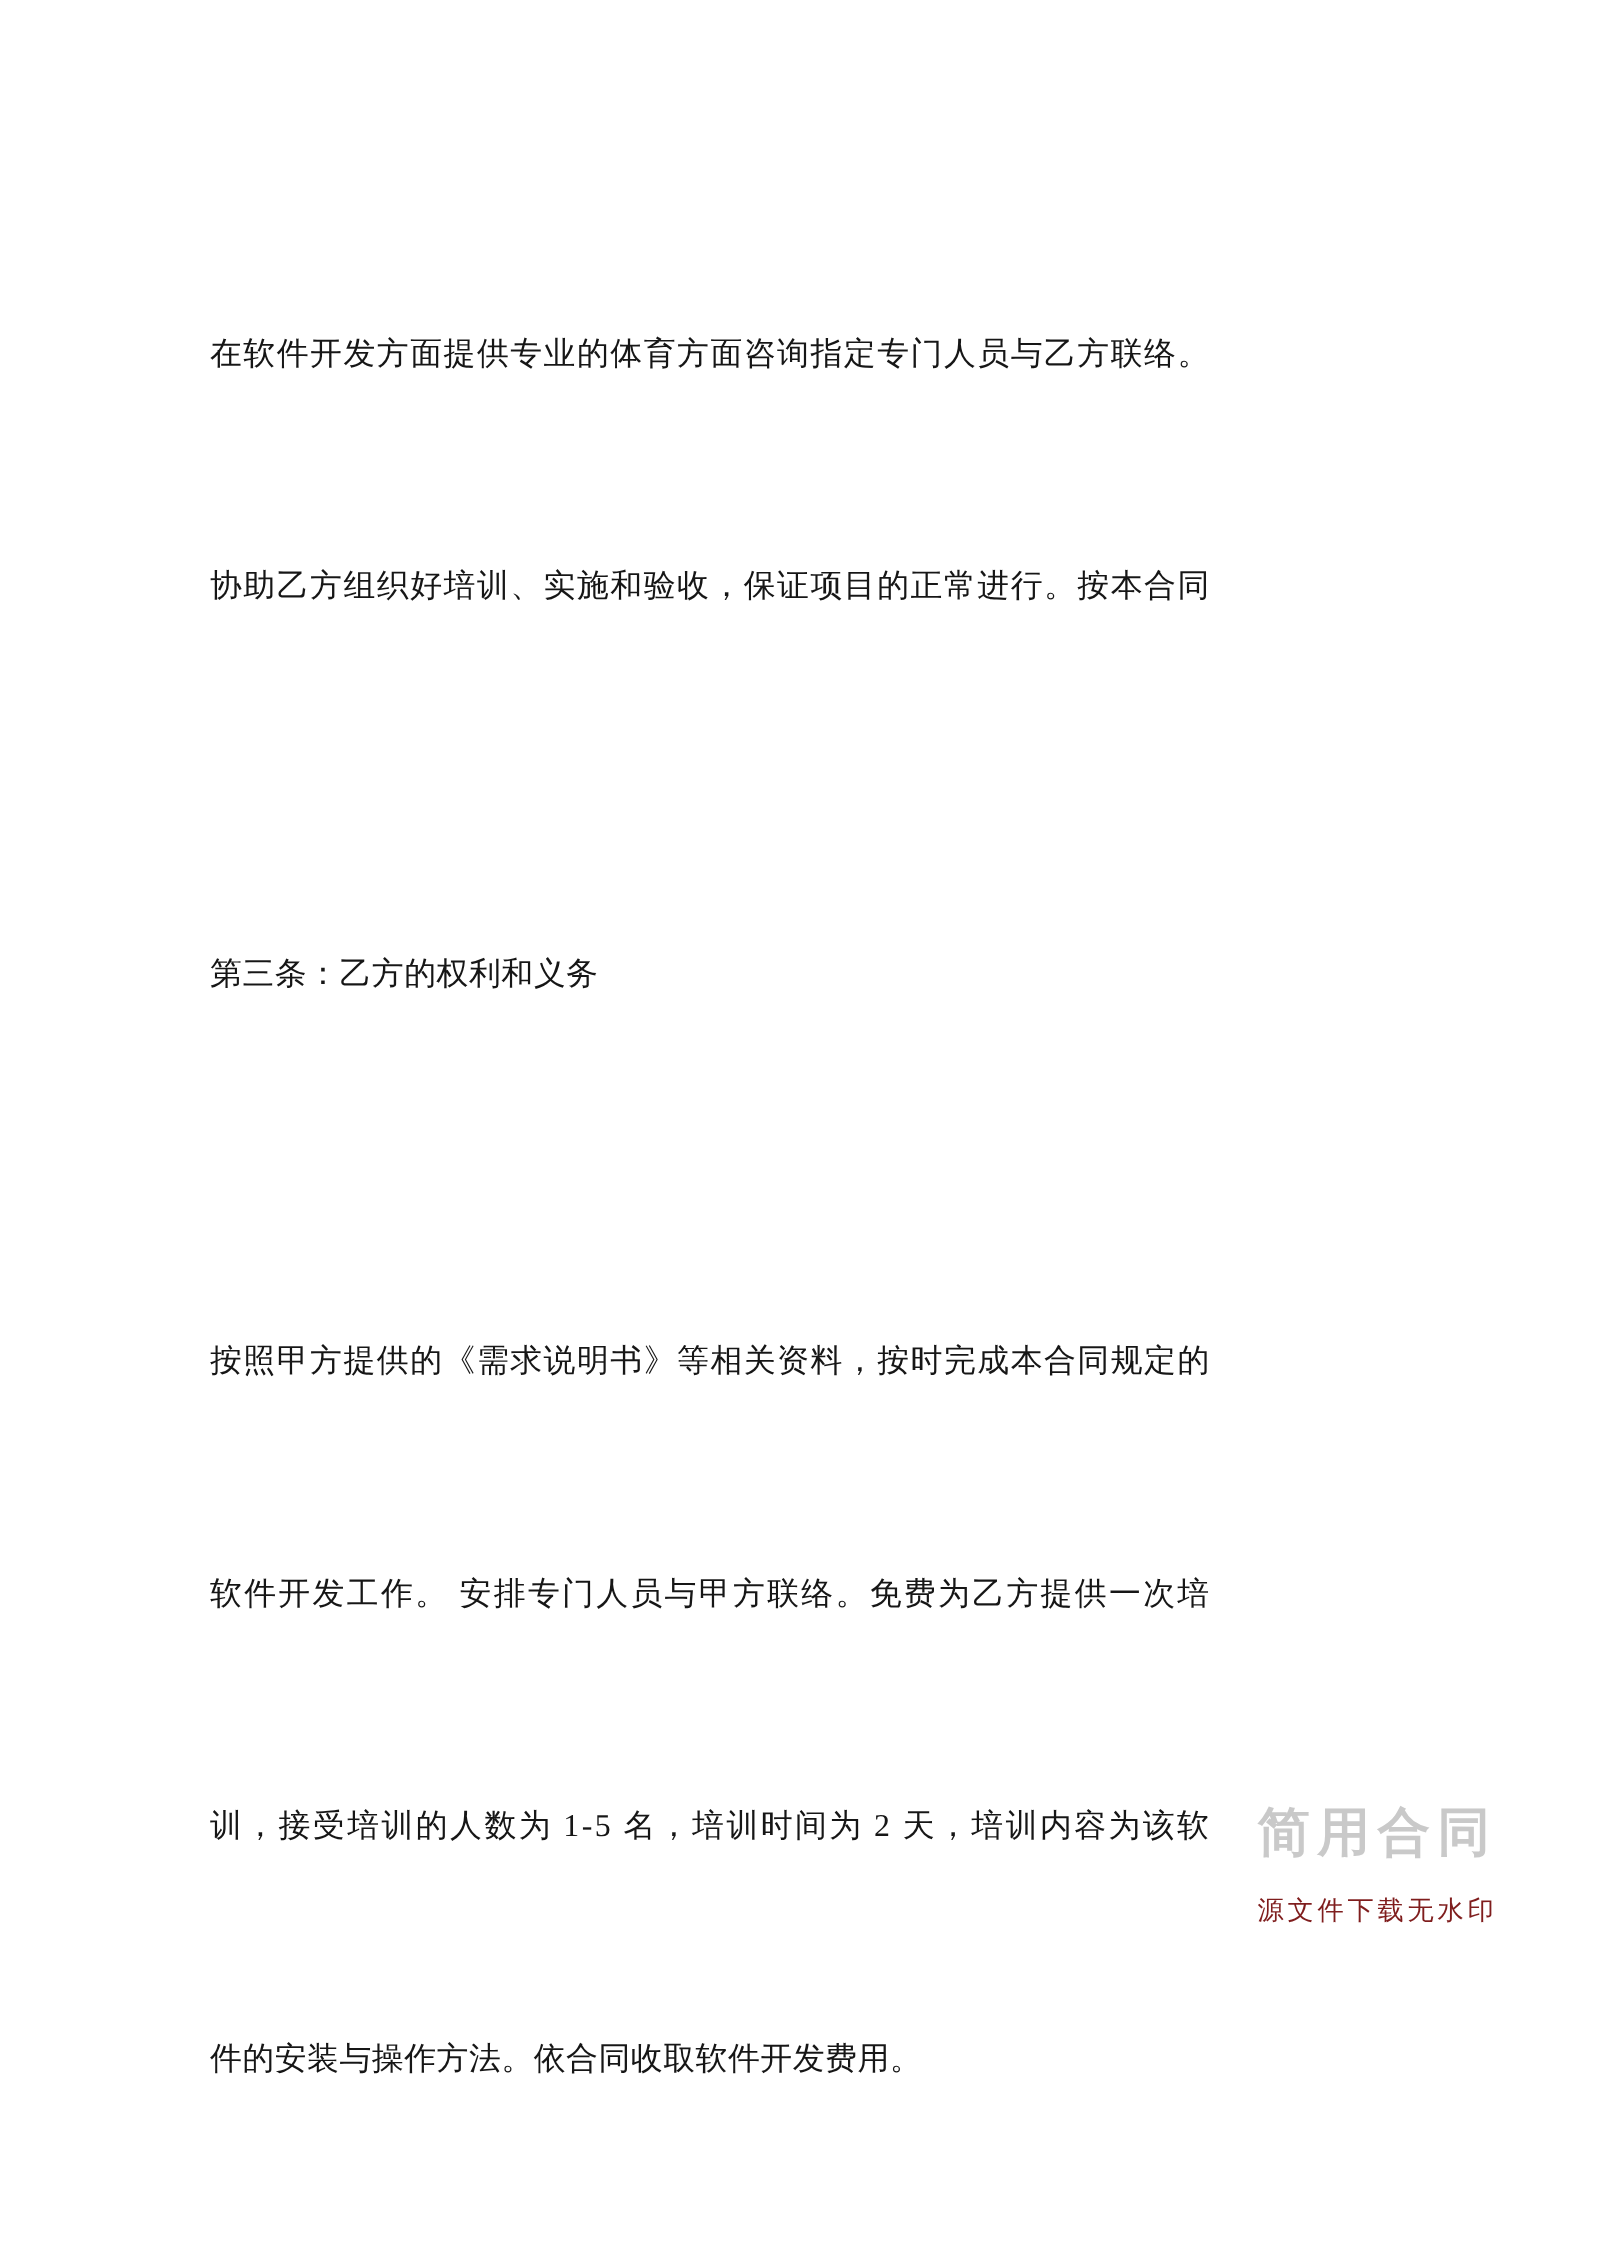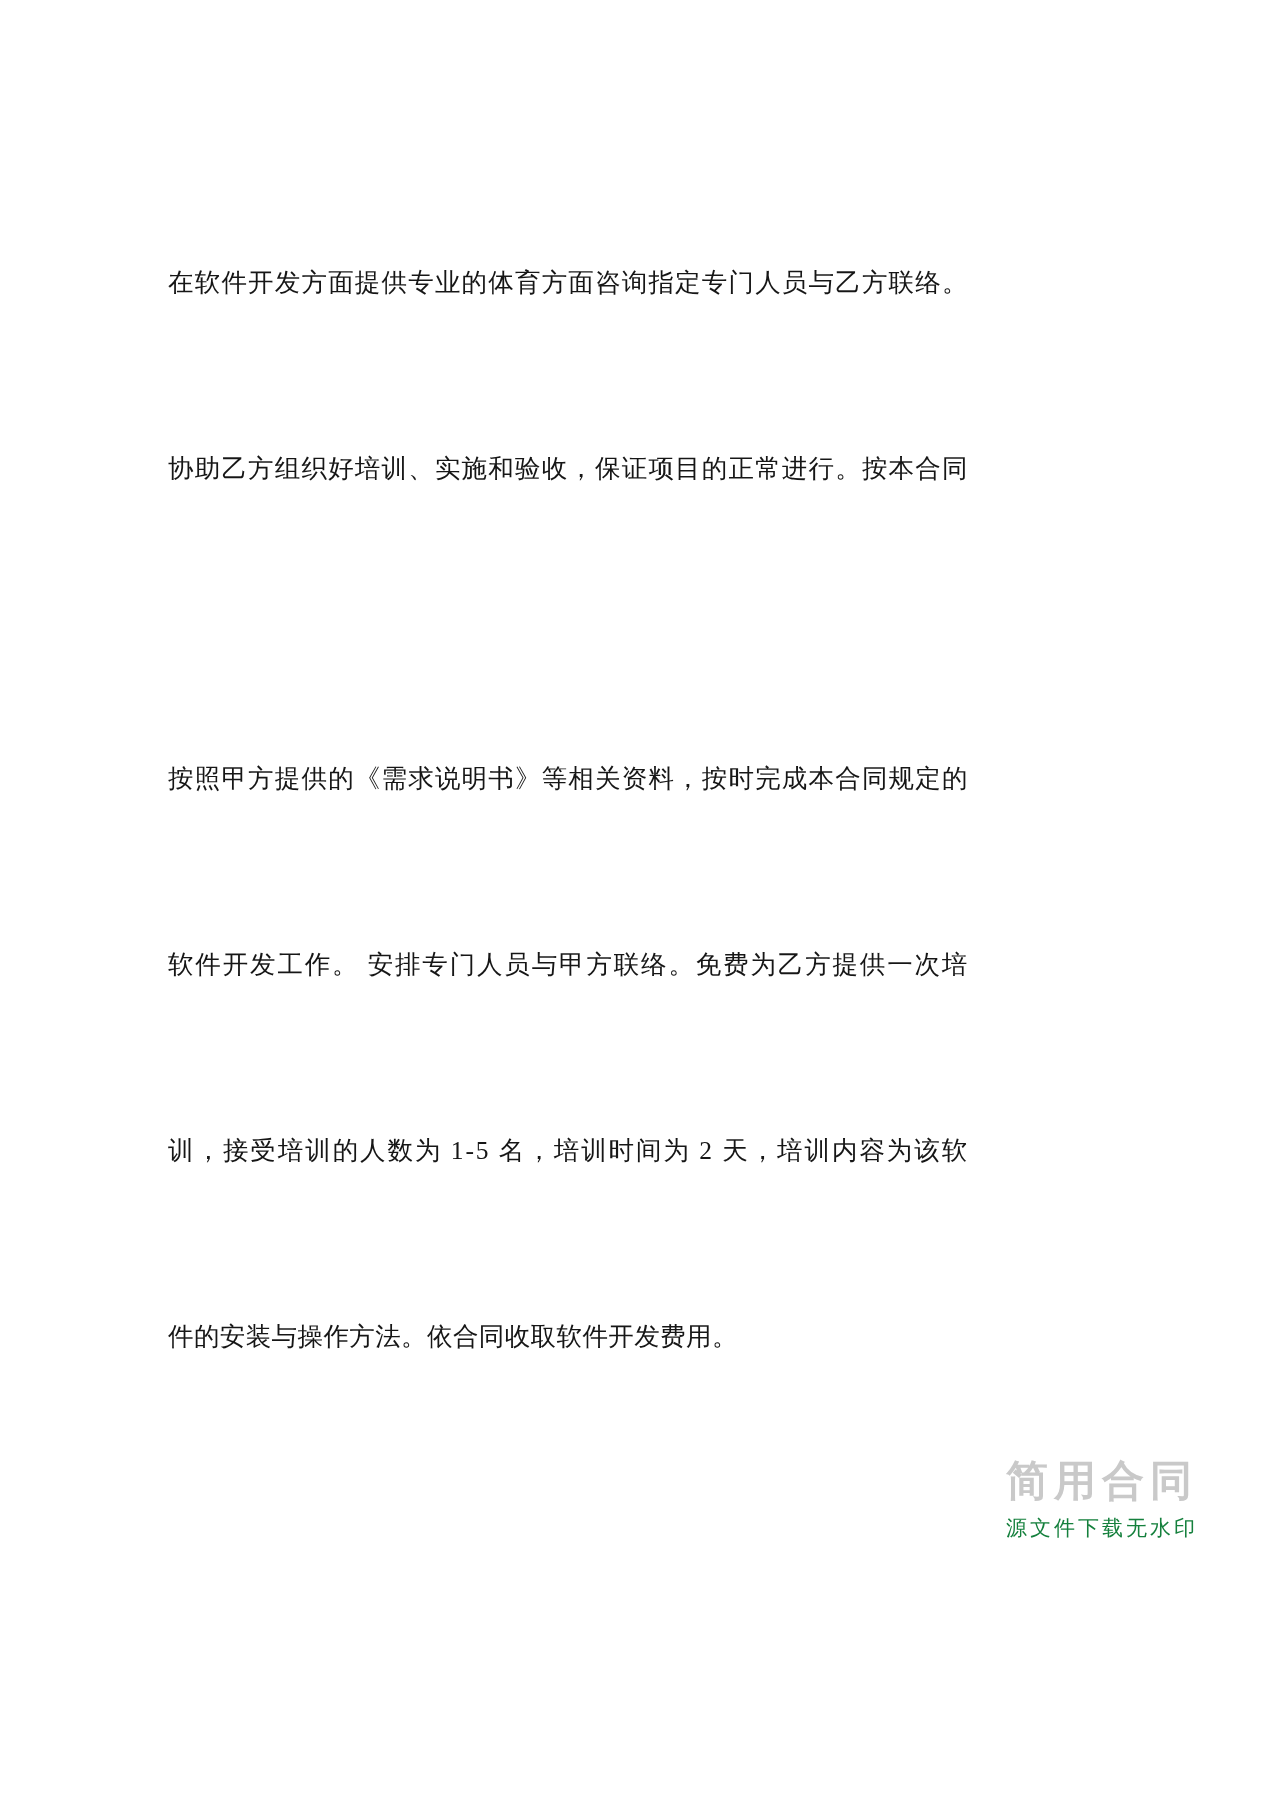--- a/index.html
+++ b/index.html
@@ -68,22 +68,22 @@
     font-weight: bold;
     letter-spacing: 6px;
     color: #c9c9c9;
     line-height: 1.1;
     white-space: nowrap;
   }
   .wm-sub {
     font-family: Liberation Mono, monospace;
     font-size: 21px;
     letter-spacing: 3px;
-    color: #15803d;
-    margin-top: 10px;
+    color: #7f1d1d;
+    margin-top: 25px;
     white-space: nowrap;
   }
 </style>
 </head>
 <body>
 
 <div class="page">
   <div class="content">
 
     <div class="para">
@@ -146,20 +146,23 @@
           <span>进</span>
           <span>行</span>
           <span>。</span>
           <span>按</span>
           <span>本</span>
           <span>合</span>
           <span>同</span>
         </span>
     </div>
 
+    <div class="para">
+      <span class="para-line">第三条：乙方的权利和义务</span>
+    </div>
 
     <div class="para">
       <span class="para-line justify">
           <span>按</span>
           <span>照</span>
           <span>甲</span>
           <span>方</span>
           <span>提</span>
           <span>供</span>
           <span>的</span>

